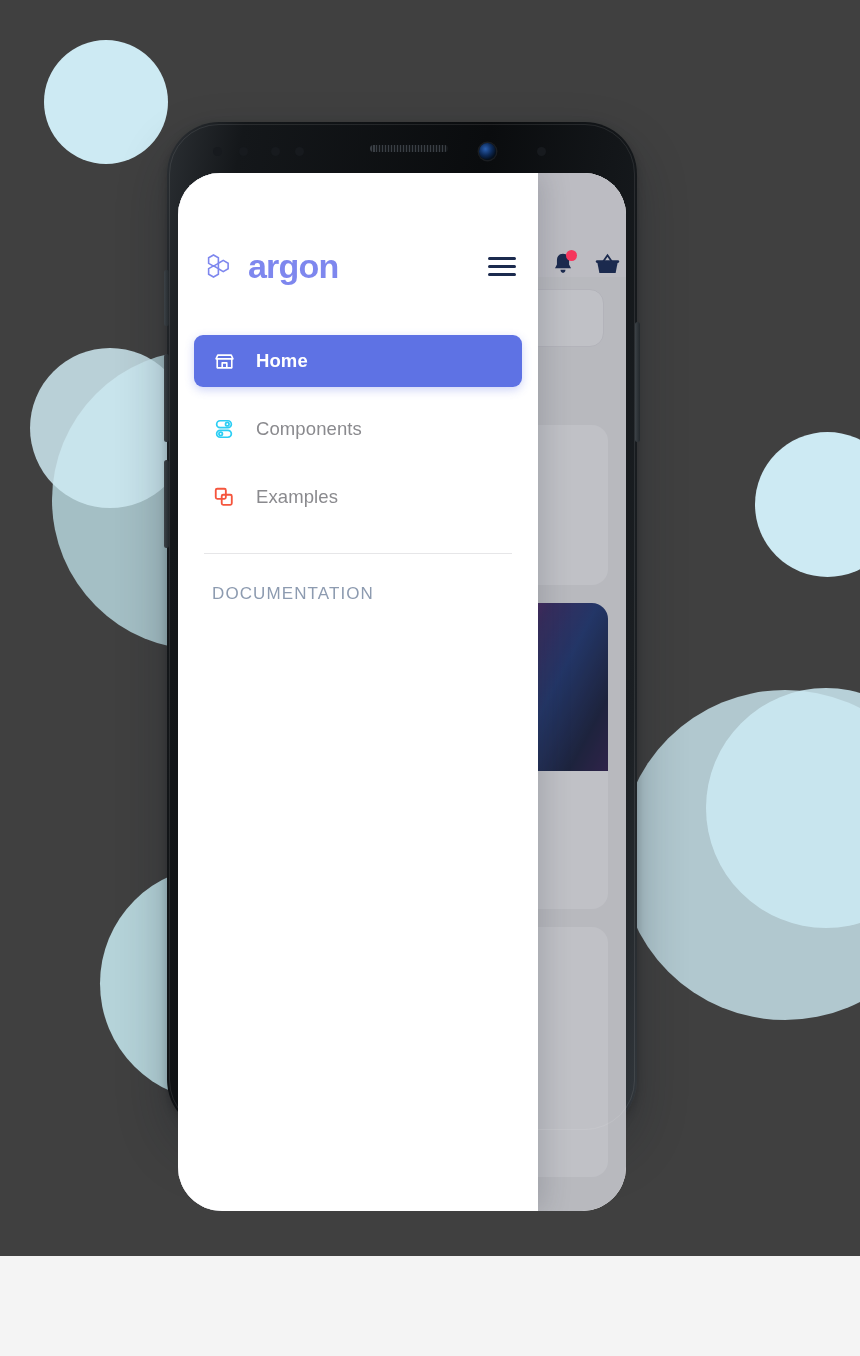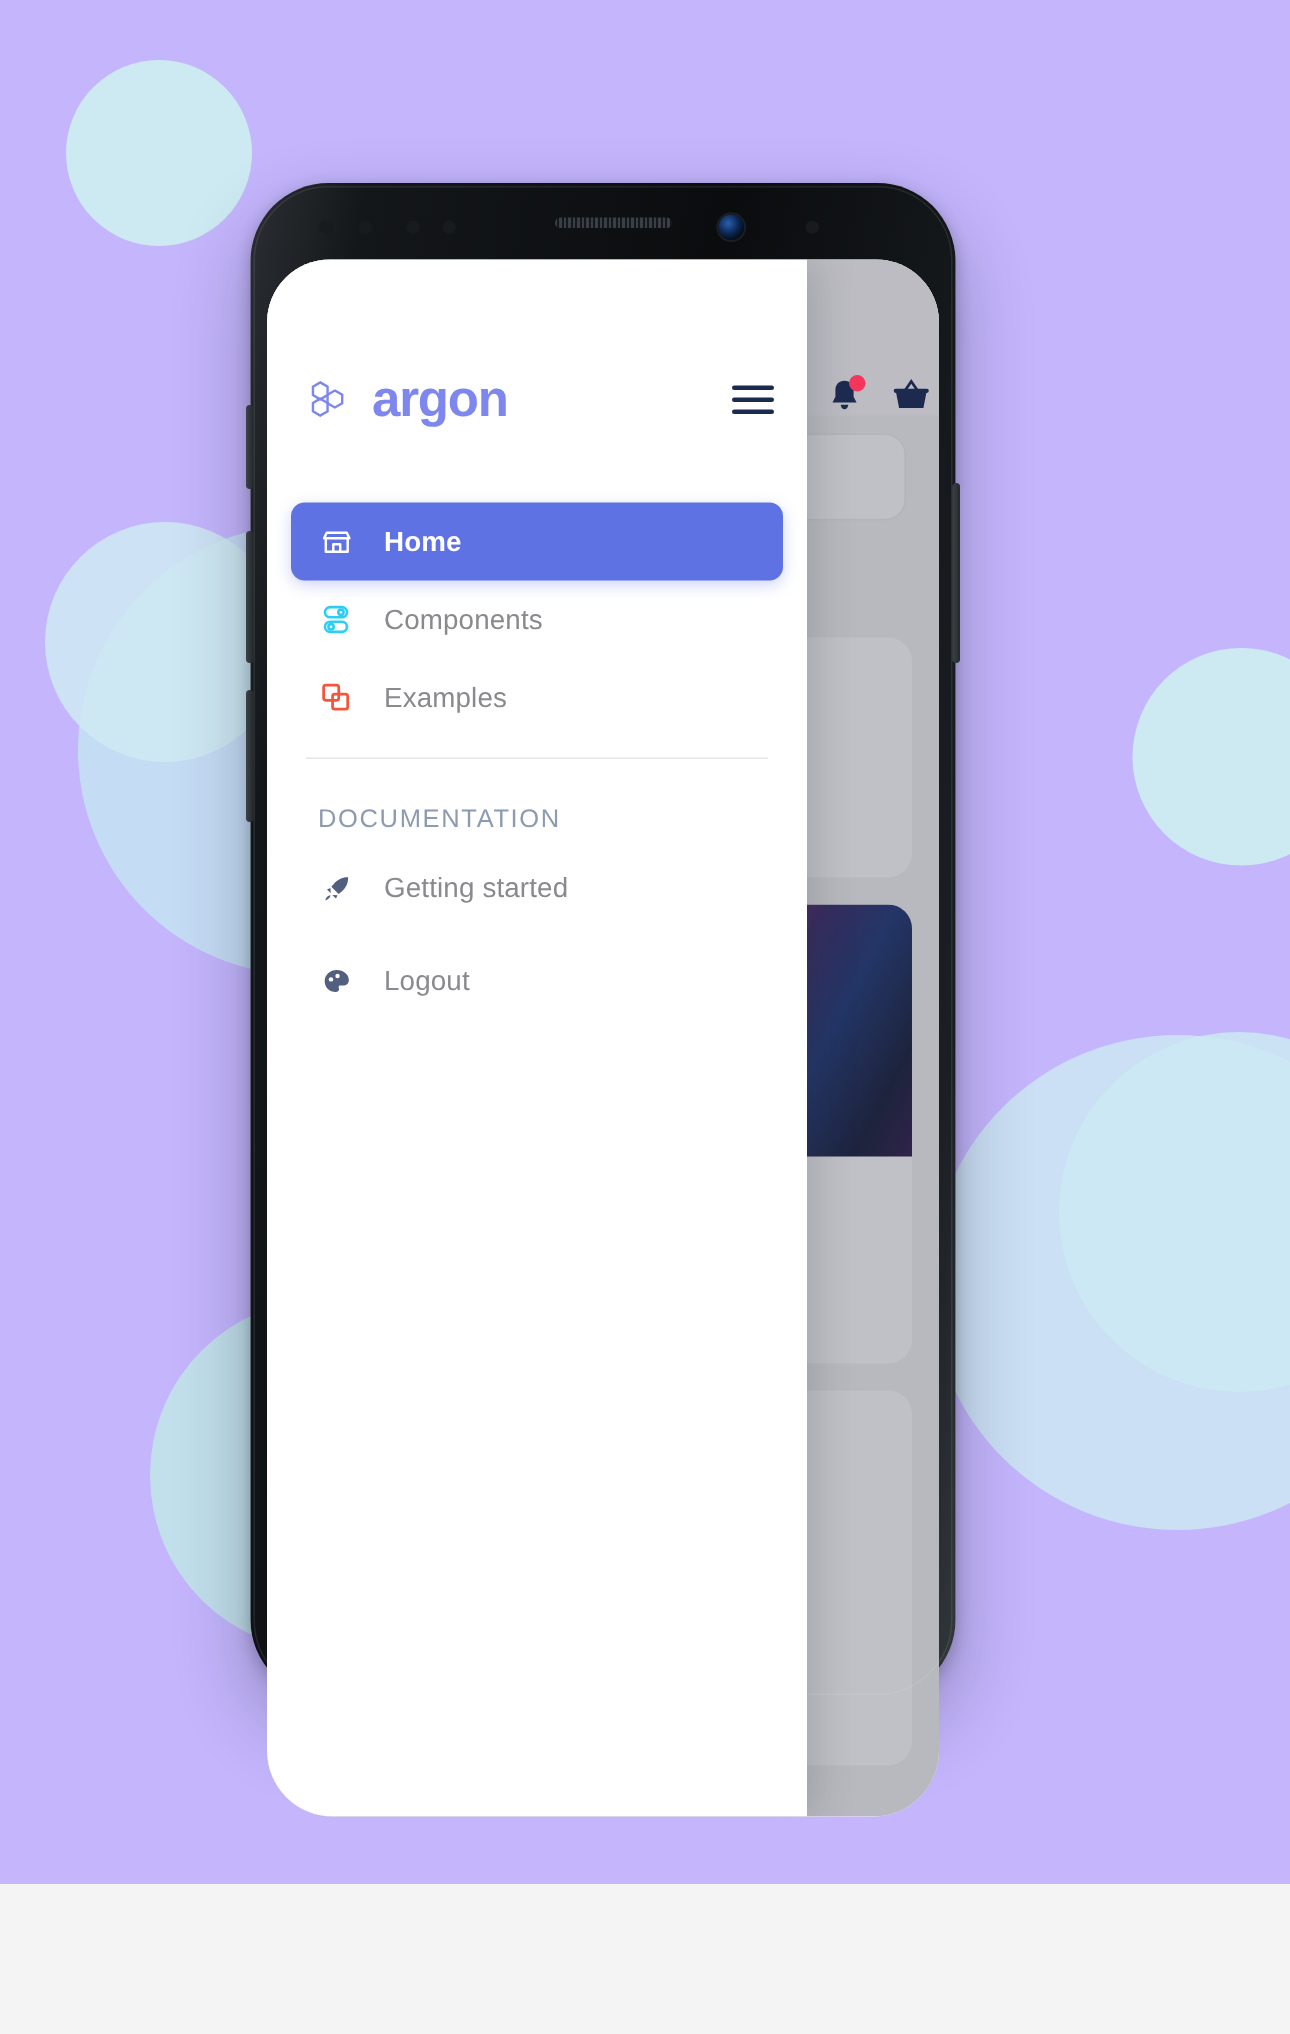--- a/index.html
+++ b/index.html
@@ -15,21 +15,21 @@
     background: #f4f4f4;
     position: relative;
   }
 
   
   #scene {
     position: absolute;
     inset: 0;
     width: 860px;
     height: 1256px;
-    background: #c4b5fd;
+    background: #404040;
     overflow: hidden;
   }
 
   .deco-circle {
     position: absolute;
     border-radius: 50%;
     background: #cbeaf2;
   }
 
   .c1 { left: 44px;  top: 40px;   width: 124px; height: 124px; background: #cdeaf3; }
@@ -251,21 +251,21 @@
     margin-top: 38px;
     padding: 0 16px;
   }
   .nav-item {
     display: flex;
     align-items: center;
     height: 52px;
     border-radius: 9px;
     padding-left: 18px;
     gap: 20px;
-    margin-bottom: 0;
+    margin-bottom: 16px;
     cursor: pointer;
   }
   .nav-item.active {
     background: #5e72e4;
     box-shadow: 0 3px 10px rgba(94,114,228,0.30);
   }
   .nav-icon {
     width: 24px;
     height: 24px;
     flex: 0 0 24px;
@@ -416,46 +416,20 @@
 
 
 
 
         </div>
 
         <div class="nav-divider"></div>
 
         <div class="section-title">DOCUMENTATION</div>
 
-        <div class="docs">
-
-          <div class="nav-item">
-            <span class="nav-icon">
-              <svg viewBox="0 0 24 24" width="21" height="21" fill="#525f7f">
-                <path d="M20.6 3.2 C16.4 3 12.6 4.9 9.9 8.1 L7.9 10.5 L13.4 16 L15.8 14 C19 11.3 20.9 7.5 20.6 3.2 Z"></path>
-                <path d="M7.2 11.4 L4.6 12.6 L7.4 15.4 Z"></path>
-                <path d="M8.6 16.7 L11.4 19.5 L12.6 16.9 Z"></path>
-                <path d="M3.2 20.9 C3.9 18.4 5.3 17 7.1 16.9 L7.2 17 C7.1 18.8 5.7 20.2 3.2 20.9 Z"></path>
-              </svg>
-            </span>
-            <span class="nav-label">Getting started</span>
-          </div>
-
-          <div class="nav-item">
-            <span class="nav-icon">
-              <svg viewBox="0 0 24 24" width="21" height="21">
-                <path d="M12 3 C6.8 3 2.8 6.7 2.8 11.6 C2.8 16.4 6.5 19.8 11.2 19.8 C12.9 19.8 13.8 18.9 13.8 17.8 C13.8 17.1 13.4 16.7 13.4 16.1 C13.4 15.4 14 14.9 14.9 14.9 H16.6 C19.5 14.9 21.2 13.2 21.2 10.6 C21.2 6.4 17.2 3 12 3 Z" fill="#525f7f"></path>
-                <circle cx="7.6" cy="10.2" r="1.7" fill="#ffffff"></circle>
-                <circle cx="12.6" cy="7.6" r="1.7" fill="#ffffff"></circle>
-              </svg>
-            </span>
-            <span class="nav-label">Logout</span>
-          </div>
-
-        </div>
 
       </div>
 
       <div style="position:absolute; left:372px; top:62px; width:76px; height:62px; display:flex; align-items:center; gap:18px;">
 
         <div style="position:relative;">
           <svg viewBox="0 0 24 24" width="26" height="26">
             <path d="M12 2.6 C8.6 2.6 6.4 5 6.4 8.3 V12.4 L4.6 16 H19.4 L17.6 12.4 V8.3 C17.6 5 15.4 2.6 12 2.6 Z" fill="#1b2a4e"></path>
             <path d="M9.7 17.4 H14.3 C14.3 19 13.2 20.2 12 20.2 C10.8 20.2 9.7 19 9.7 17.4 Z" fill="#1b2a4e"></path>
           </svg>

